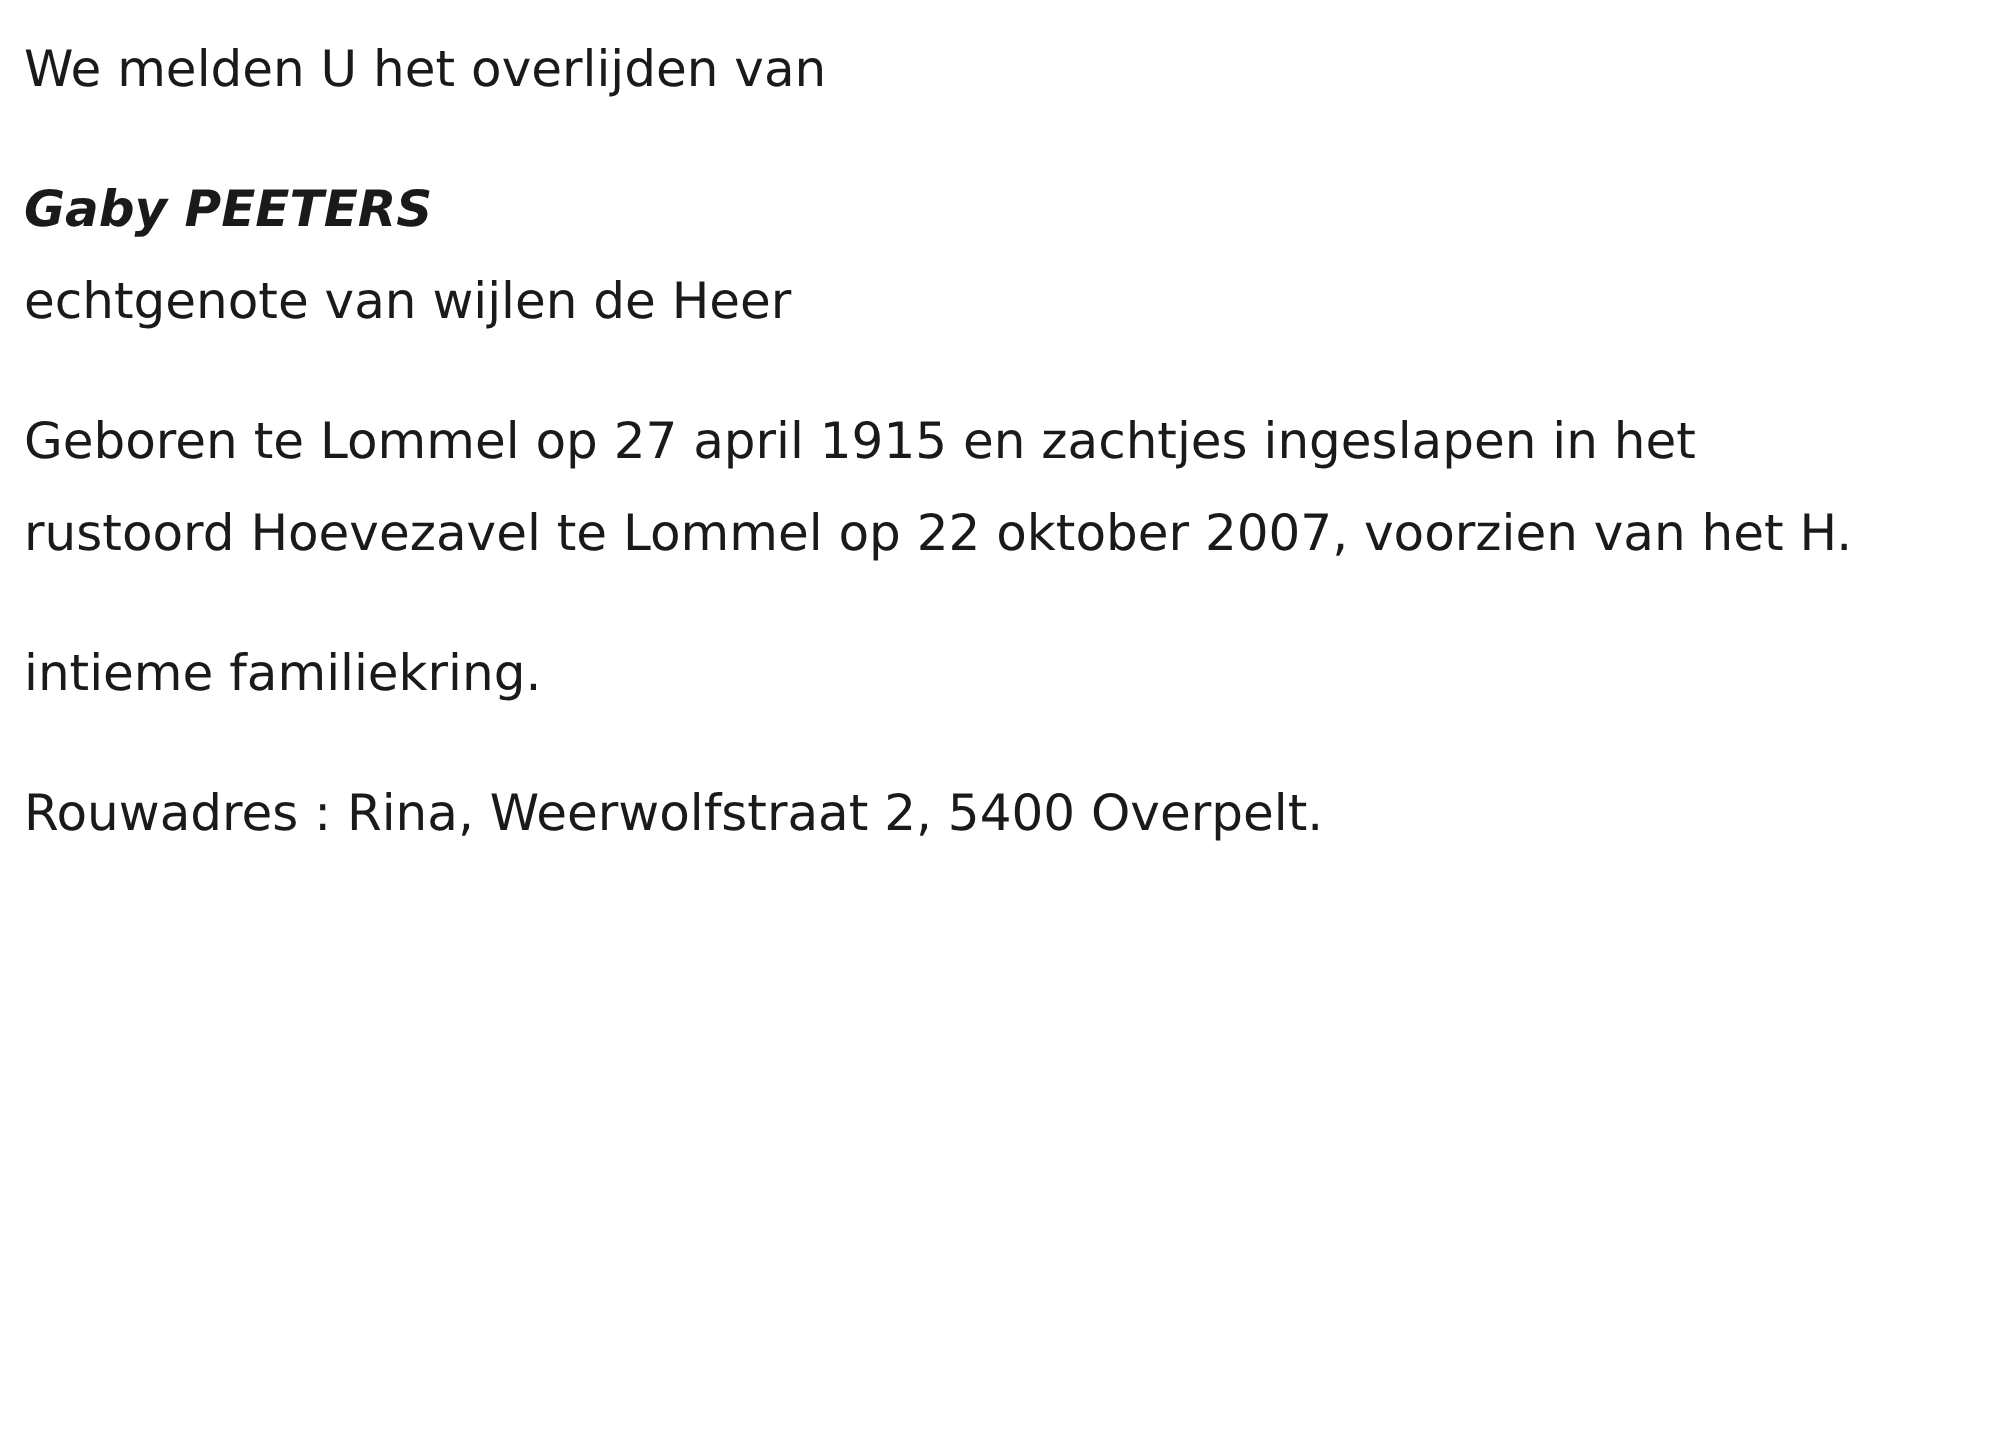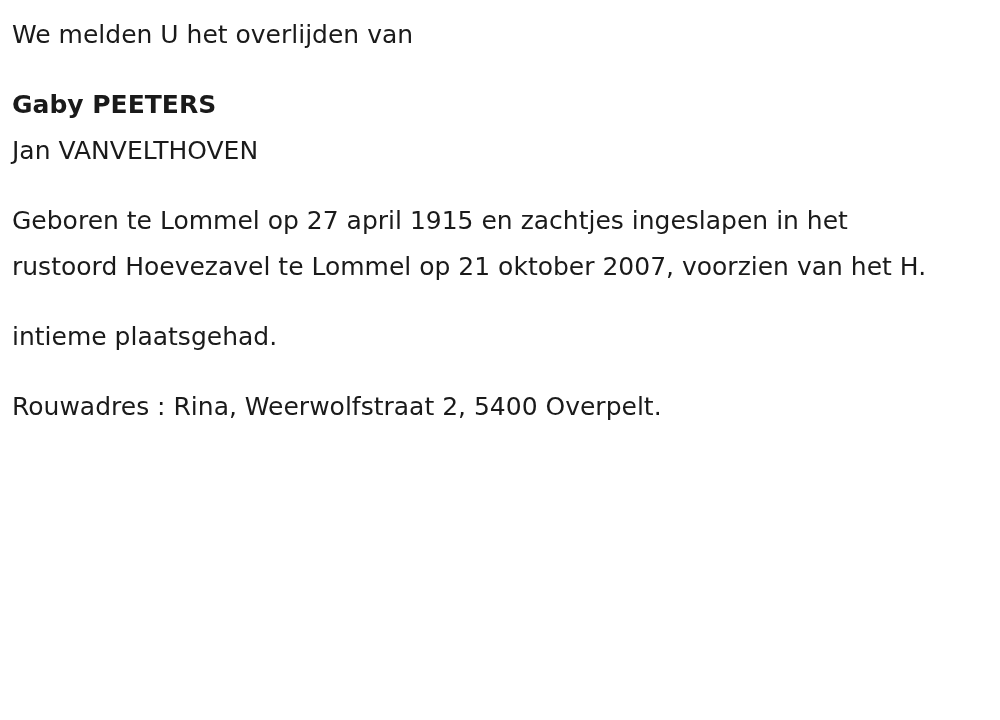--- a/index.html
+++ b/index.html
@@ -23,20 +23,21 @@
   }
   .line {
     font-size: 25px;
     line-height: 48px;
     font-weight: 400;
     color: #1a1a1a;
     white-space: pre-wrap;
   }
   .line.bold {
     font-weight: 700;
+    font-style: italic;
   }
   .gap {
     height: 24px;
   }
   .block {
     margin: 0;
     padding: 0;
   }
   .para .line {
     line-height: 46px;
@@ -48,34 +49,34 @@
 <div class="page">
 
   <div class="block para">
     <div class="line">We melden U het overlijden van</div>
   </div>
 
   <div class="gap"></div>
 
   <div class="block para">
     <div class="line bold">Gaby PEETERS</div>
-    <div class="line">Jan VANVELTHOVEN</div>
+    <div class="line">echtgenote van wijlen de Heer</div>
   </div>
 
   <div class="gap"></div>
 
   <div class="block para">
     <div class="line">Geboren te Lommel op 27 april 1915 en zachtjes ingeslapen in het</div>
-    <div class="line">rustoord Hoevezavel te Lommel op 21 oktober 2007, voorzien van het H.</div>
+    <div class="line">rustoord Hoevezavel te Lommel op 22 oktober 2007, voorzien van het H.</div>
   </div>
 
   <div class="gap"></div>
 
   <div class="block para">
-    <div class="line">intieme plaatsgehad.</div>
+    <div class="line">intieme familiekring.</div>
   </div>
 
   <div class="gap"></div>
 
   <div class="block para">
     <div class="line">Rouwadres : Rina, Weerwolfstraat 2, 5400 Overpelt.</div>
   </div>
 
   <div class="gap"></div>
 

